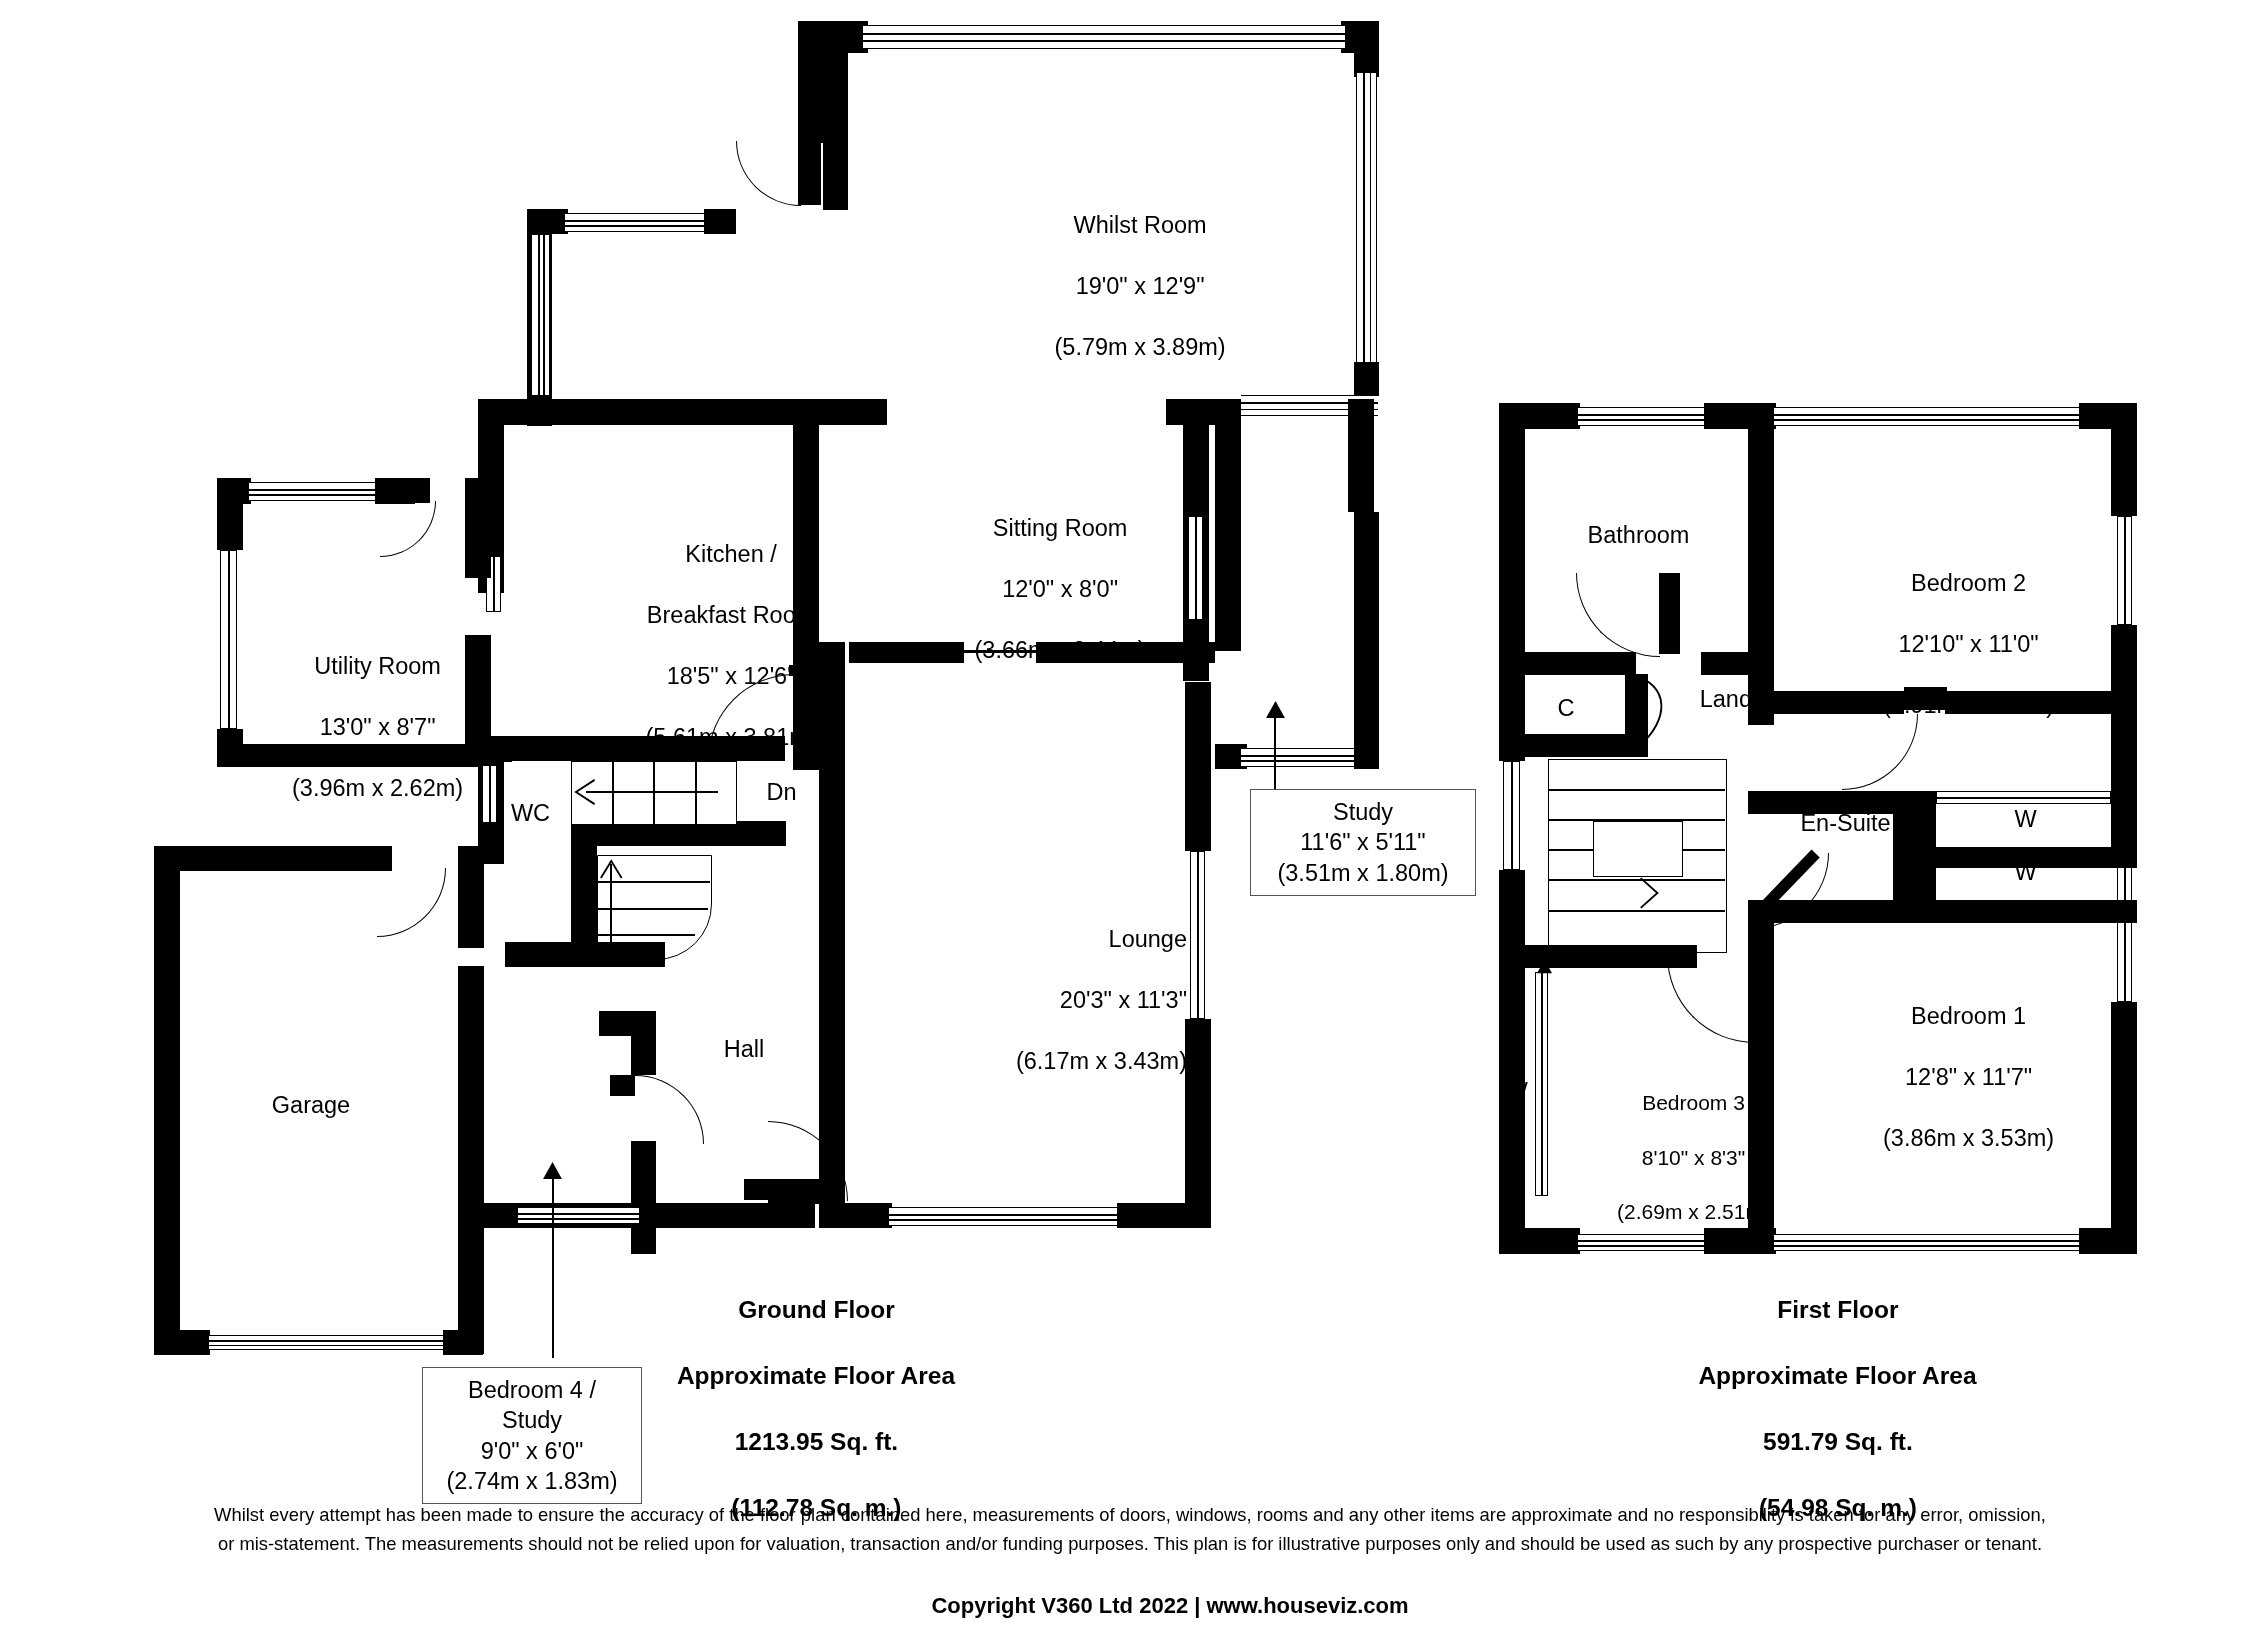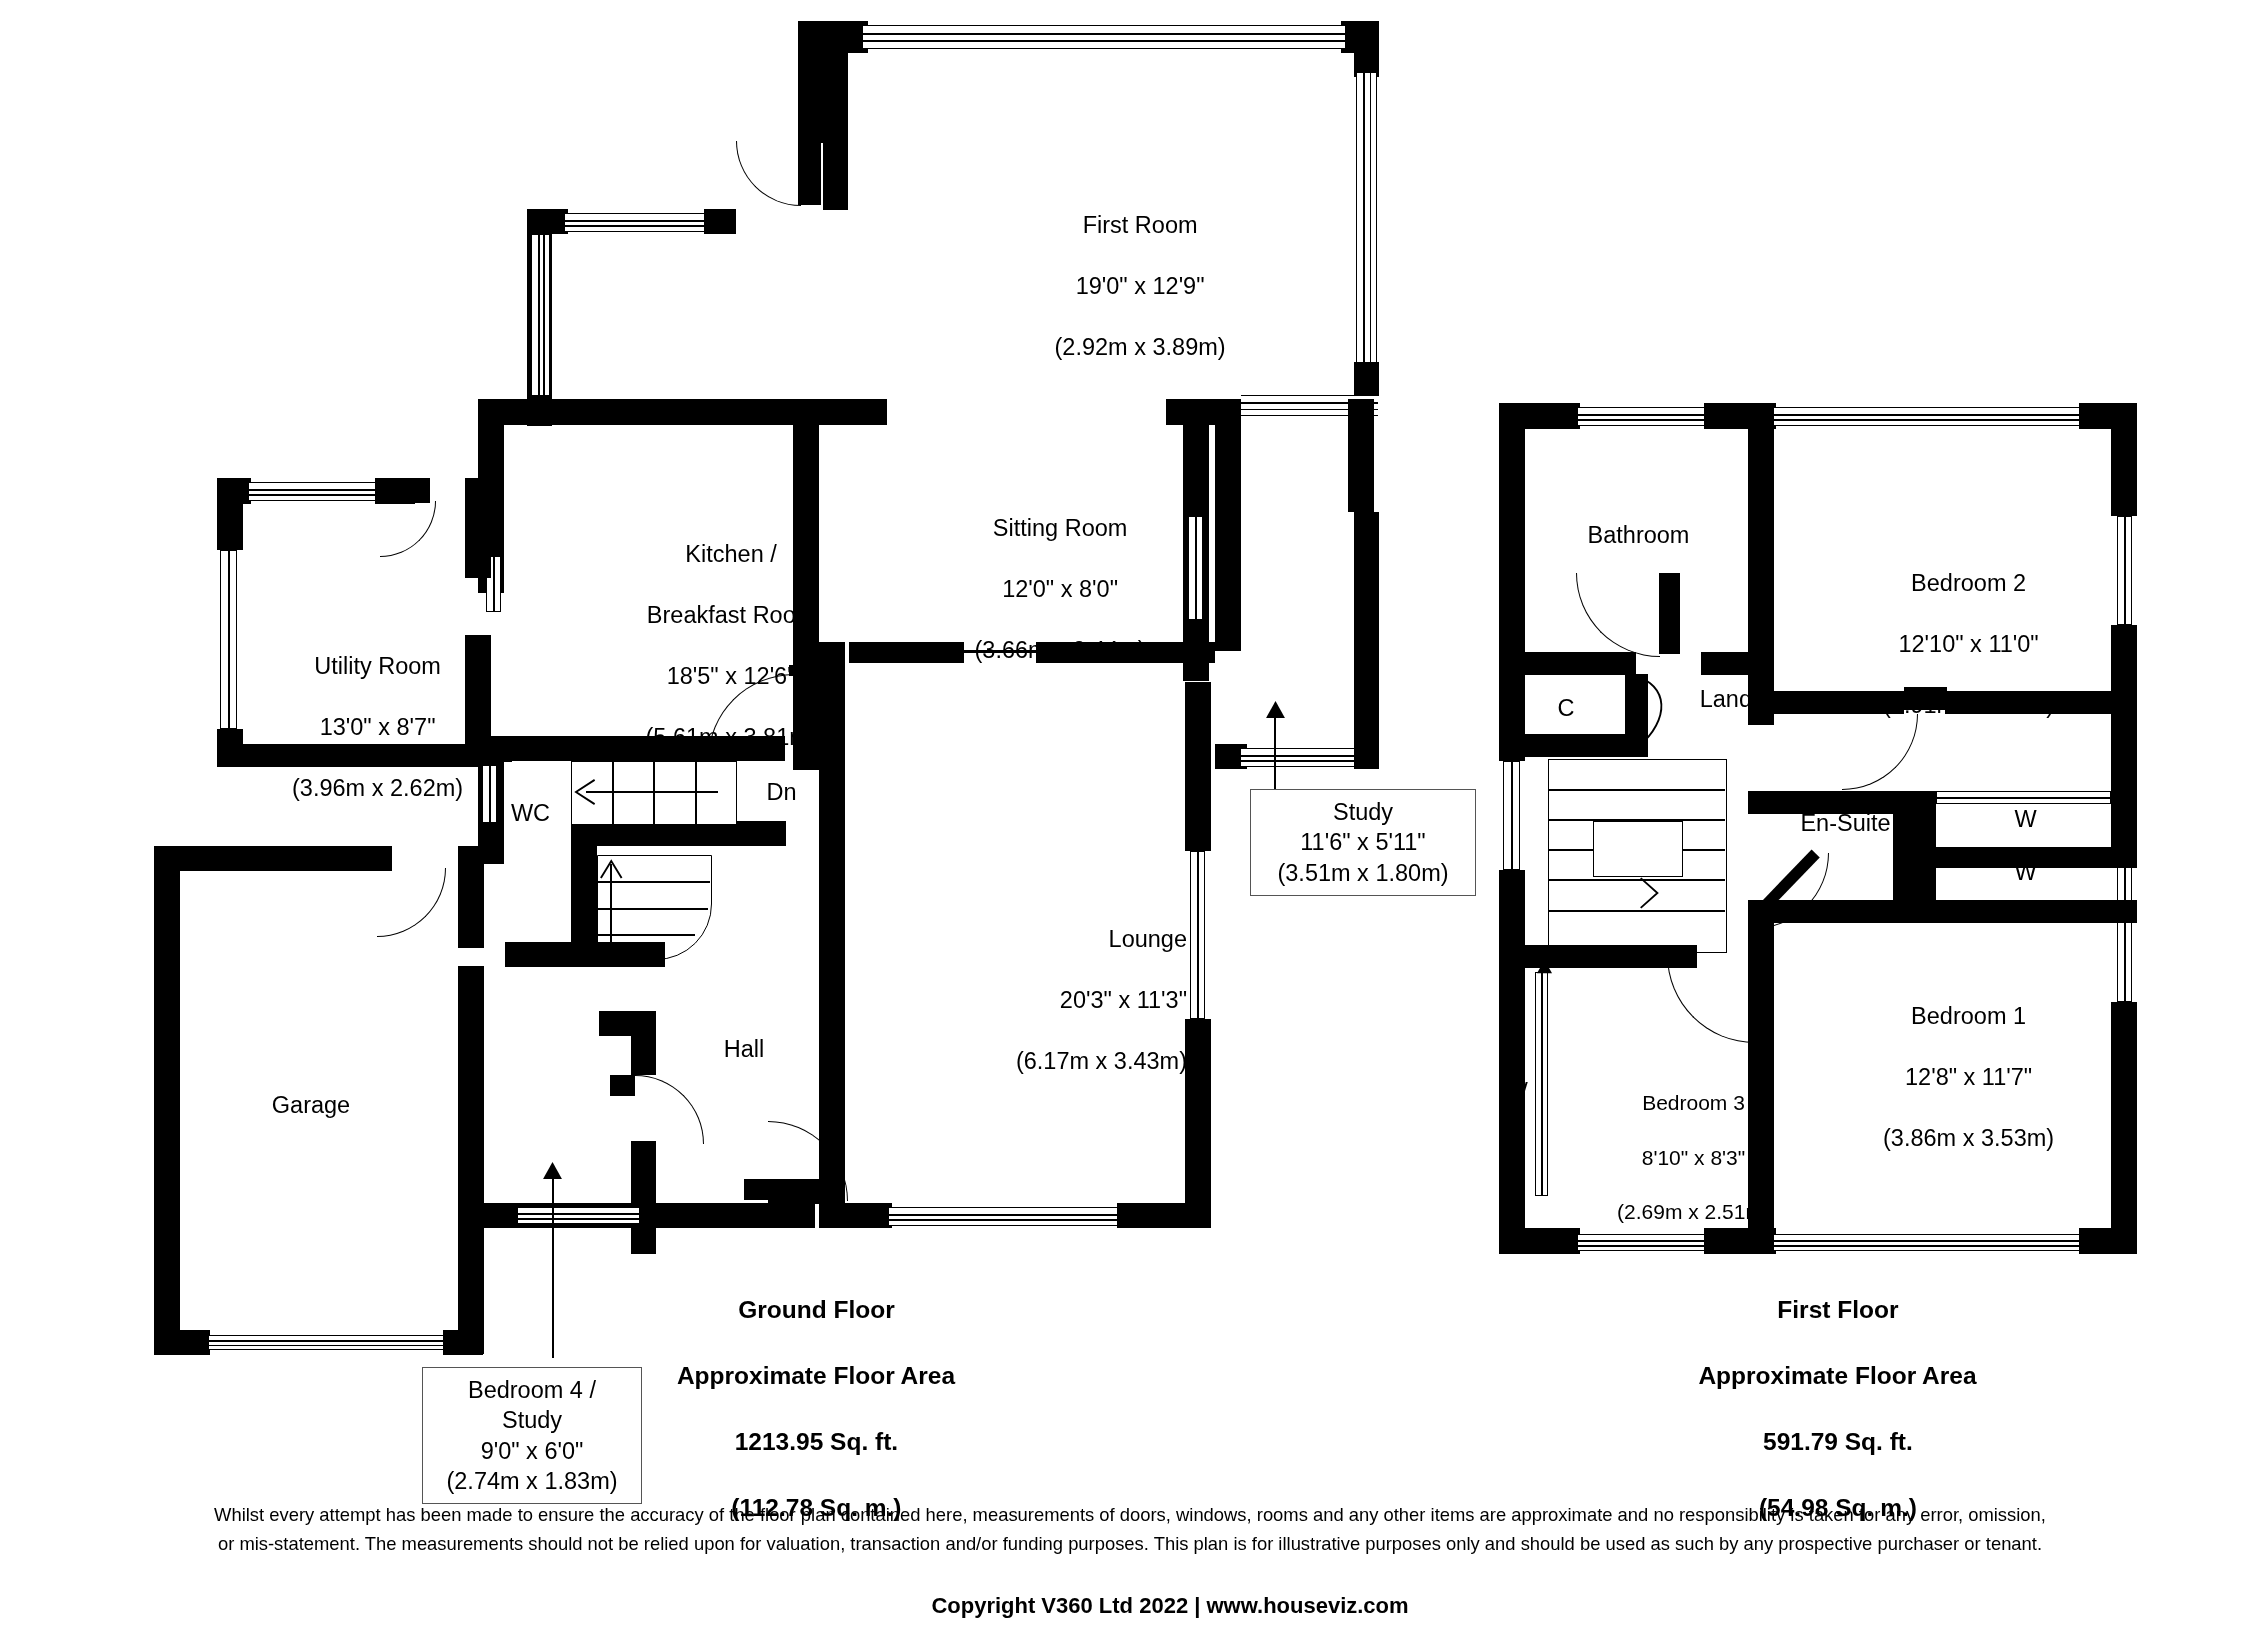--- a/index.html
+++ b/index.html
@@ -67,23 +67,23 @@
     <div class="wall" style="left:823px;top:21px;width:45px;height:32px;"></div>
     <div class="wall" style="left:1341px;top:21px;width:38px;height:32px;"></div>
     <div class="winH" style="left:863px;top:24.5px;width:482px;height:24.5px;"></div>
 
     <div class="wall" style="left:823px;top:21px;width:24.5px;height:185px;"></div>
     <div class="wall" style="left:1354px;top:21px;width:24.5px;height:56px;"></div>
     <div class="winV" style="left:1356px;top:73px;width:21px;height:292px;"></div>
     <div class="wall" style="left:1354px;top:362px;width:24.5px;height:34px;"></div>
 
     <div class="lbl r" style="left:923px;top:179px;width:395px;">
-      <span>First Room</span><br>
+      <span>Whilst Room</span><br>
       <span>19'0" x 12'9"</span><br>
-      <span>(2.92m x 3.89m)</span>
+      <span>(5.79m x 3.89m)</span>
     </div>
 
     <div class="wall" style="left:823px;top:185px;width:24.5px;height:24.5px;"></div>
     <div class="wall" style="left:527px;top:209px;width:24.5px;height:217px;"></div>
     <div class="wall" style="left:527px;top:209px;width:41px;height:24.5px;"></div>
     <div class="winH" style="left:565px;top:213px;width:143px;height:19px;"></div>
     <div class="wall" style="left:704px;top:209px;width:32px;height:24.5px;"></div>
     <div class="winV" style="left:531px;top:235px;width:19px;height:160px;"></div>
 
     <div class="leaf" style="left:798px;top:141px;width:22.6px;height:64px;"></div>

